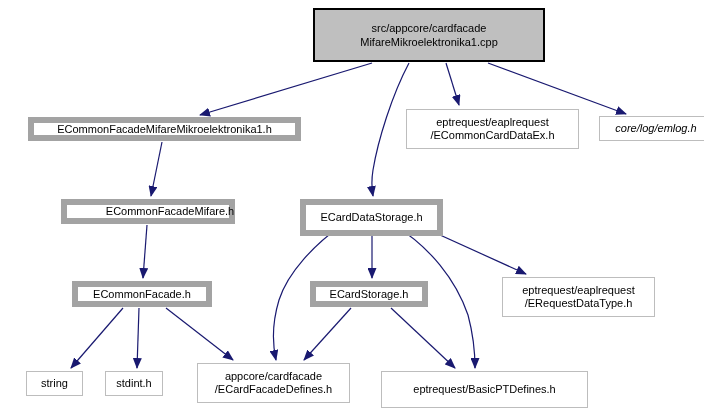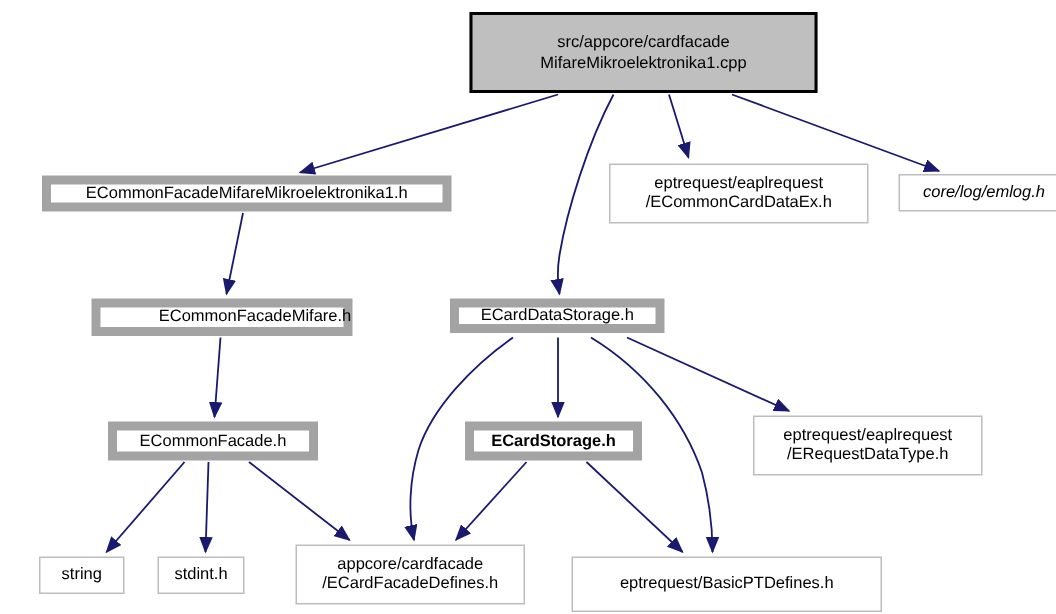--- a/index.html
+++ b/index.html
@@ -74,25 +74,25 @@
 
   <div class="node ext" style="left:386px;top:109px;width:173px;height:40px;">
     <span>eptrequest/eaplrequest</span>
     <span>/ECommonCardDataEx.h</span>
   </div>
 
   <div class="node ext" style="left:579px;top:116px;width:114px;height:25px;font-style:italic;">core/log/emlog.h</div>
 
   <div class="node" style="left:41px;top:199px;width:174px;height:25px;padding-left:44px;">ECommonFacadeMifare.h</div>
 
-  <div class="node" style="left:280px;top:199px;width:143px;height:23px;">ECardDataStorage.h</div>
+  <div class="node" style="left:280px;top:199px;width:143px;height:37px;">ECardDataStorage.h</div>
 
   <div class="node" style="left:52px;top:281px;width:140px;height:26px;">ECommonFacade.h</div>
 
-  <div class="node" style="left:290px;top:281px;width:118px;height:26px;font-weight:bold;">ECardStorage.h</div>
+  <div class="node" style="left:290px;top:281px;width:118px;height:26px;">ECardStorage.h</div>
 
   <div class="node ext" style="left:482px;top:277px;width:153px;height:40px;">
     <span>eptrequest/eaplrequest</span>
     <span>/ERequestDataType.h</span>
   </div>
 
   <div class="node ext" style="left:6px;top:371px;width:57px;height:25px;">string</div>
 
   <div class="node ext" style="left:85px;top:371px;width:58px;height:25px;">stdint.h</div>
 

